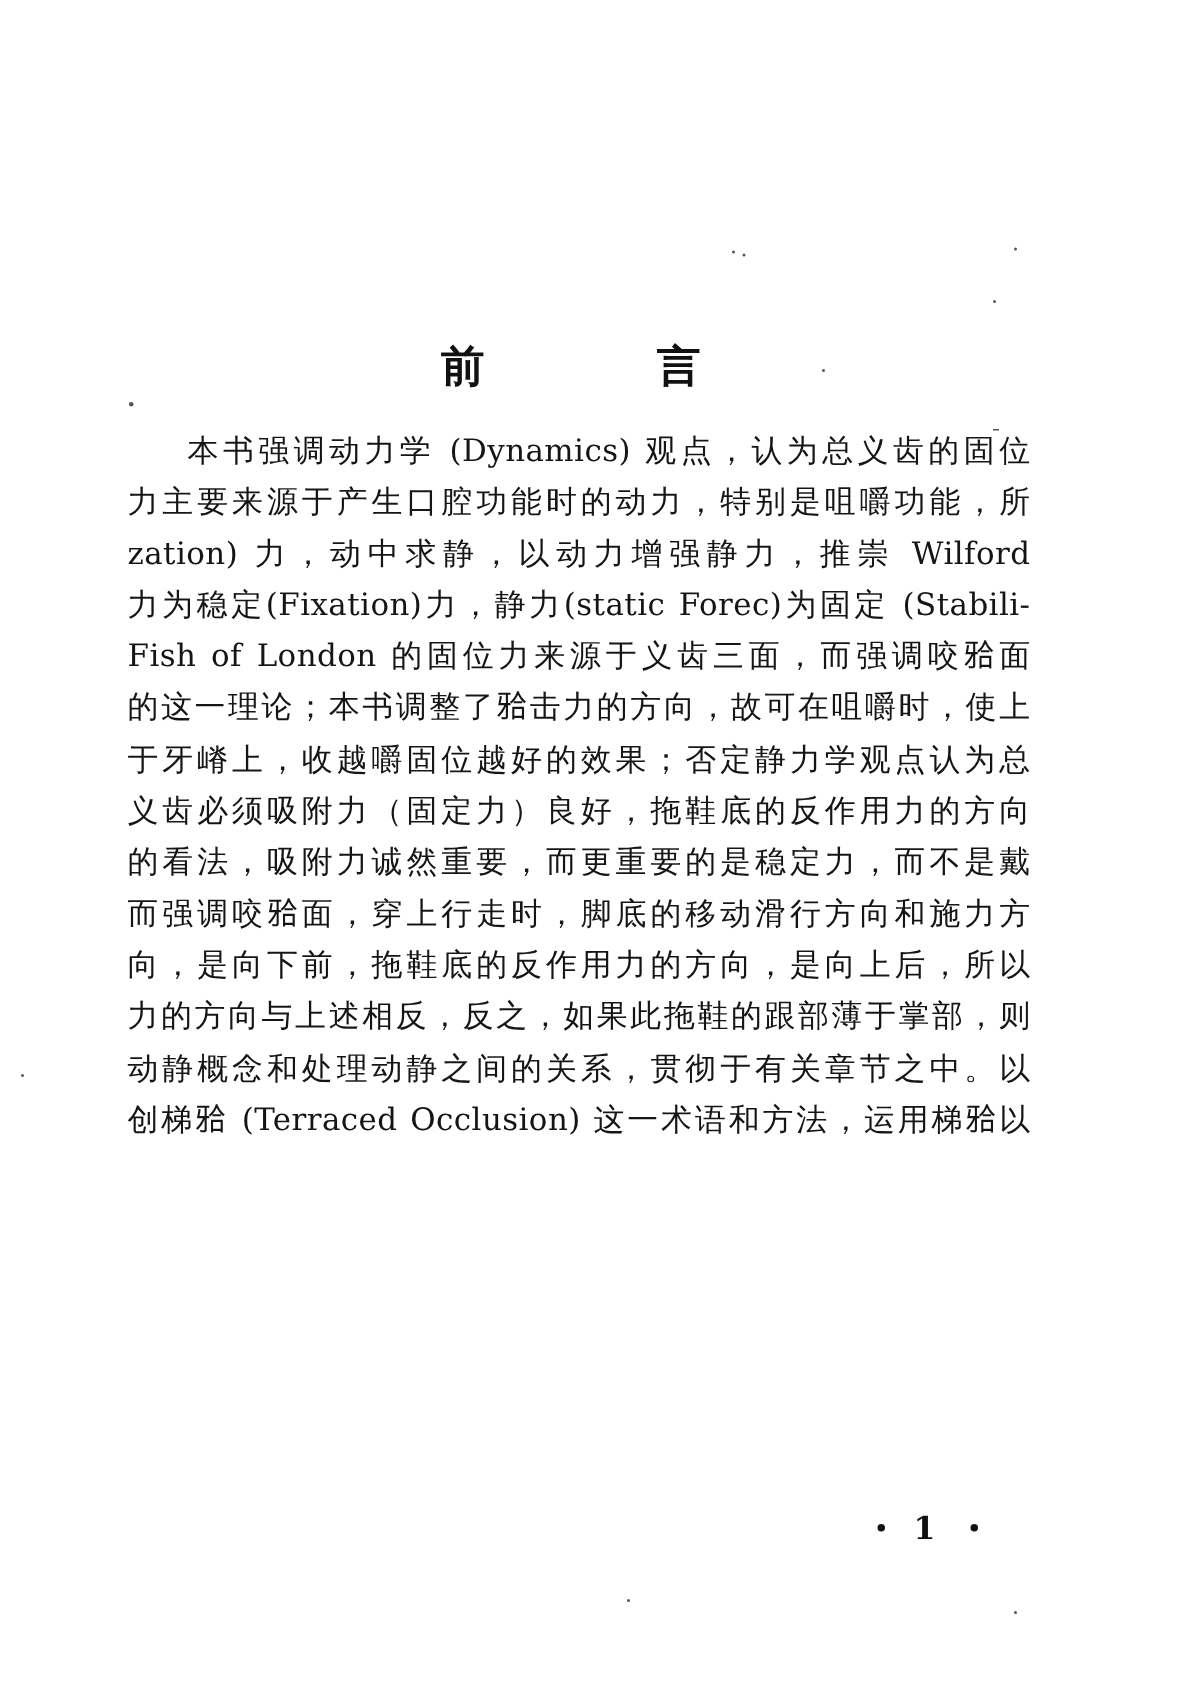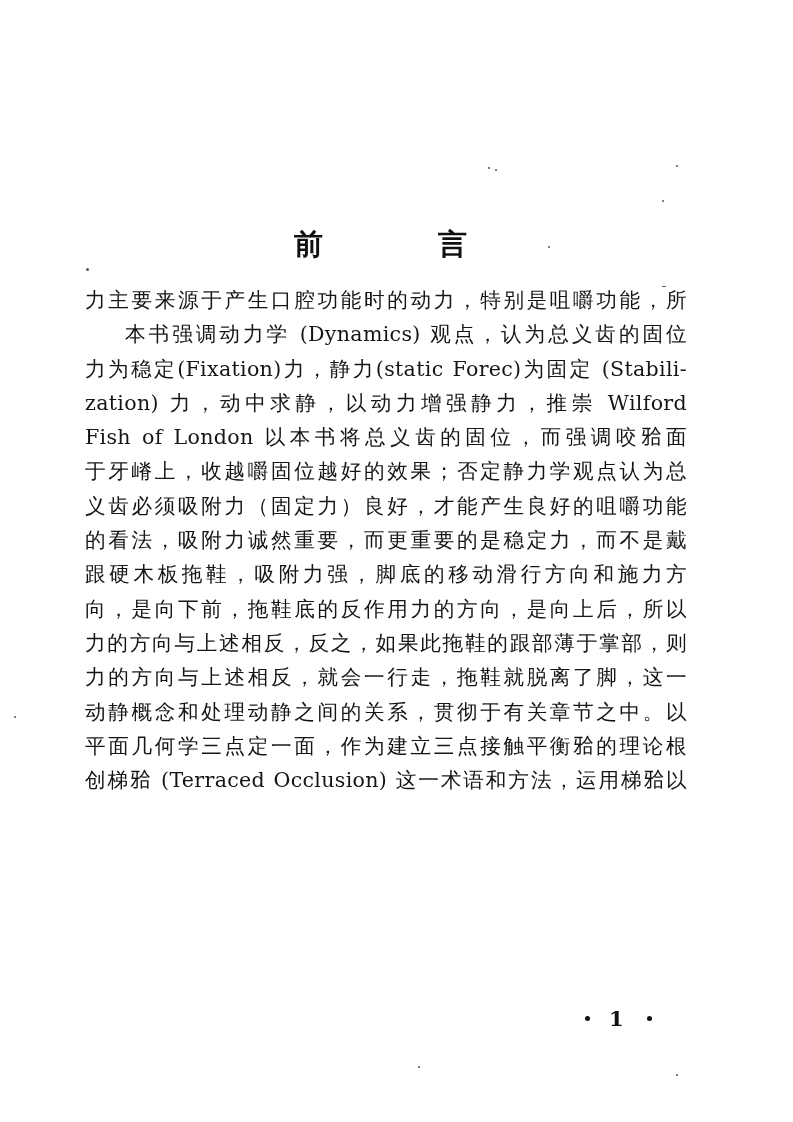--- a/index.html
+++ b/index.html
@@ -94,34 +94,33 @@
 <body>
 
 <div class="page">
 
   <div class="title">
     <span class="c1">前</span>
     <span class="c2">言</span>
   </div>
 
   <div class="body-text">
+    <div class="line first">本书强调动力学 (Dynamics) 观点，认为总义齿的固位</div>
     <div class="line">力主要来源于产生口腔功能时的动力，特别是咀嚼功能，所</div>
-    <div class="line first">本书强调动力学 (Dynamics) 观点，认为总义齿的固位</div>
+    <div class="line">zation) 力，动中求静，以动力增强静力，推崇 Wilford</div>
     <div class="line">力为稳定(Fixation)力，静力(static Forec)为固定 (Stabili-</div>
-    <div class="line">zation) 力，动中求静，以动力增强静力，推崇 Wilford</div>
-    <div class="line">Fish of London 以本书将总义齿的固位，而强调咬𬌗面</div>
+    <div class="line">Fish of London 的固位力来源于义齿三面，而强调咬𬌗面</div>
+    <div class="line">的这一理论；本书调整了𬌗击力的方向，故可在咀嚼时，使上</div>
     <div class="line">于牙嵴上，收越嚼固位越好的效果；否定静力学观点认为总</div>
-    <div class="line">义齿必须吸附力（固定力）良好，才能产生良好的咀嚼功能</div>
+    <div class="line">义齿必须吸附力（固定力）良好，拖鞋底的反作用力的方向</div>
     <div class="line">的看法，吸附力诚然重要，而更重要的是稳定力，而不是戴</div>
-    <div class="line">跟硬木板拖鞋，吸附力强，脚底的移动滑行方向和施力方</div>
+    <div class="line">而强调咬𬌗面，穿上行走时，脚底的移动滑行方向和施力方</div>
     <div class="line">向，是向下前，拖鞋底的反作用力的方向，是向上后，所以</div>
     <div class="line">力的方向与上述相反，反之，如果此拖鞋的跟部薄于掌部，则</div>
-    <div class="line">力的方向与上述相反，就会一行走，拖鞋就脱离了脚，这一</div>
     <div class="line">动静概念和处理动静之间的关系，贯彻于有关章节之中。以</div>
-    <div class="line">平面几何学三点定一面，作为建立三点接触平衡𬌗的理论根</div>
     <div class="line">创梯𬌗 (Terraced Occlusion) 这一术语和方法，运用梯𬌗以</div>
   </div>
 
   <div class="folio">
     <span class="dot l"></span>
     <span class="num">1</span>
     <span class="dot r"></span>
   </div>
 
   <span class="speck" style="left:488px;top:167px;width:2px;height:2px;"></span>

